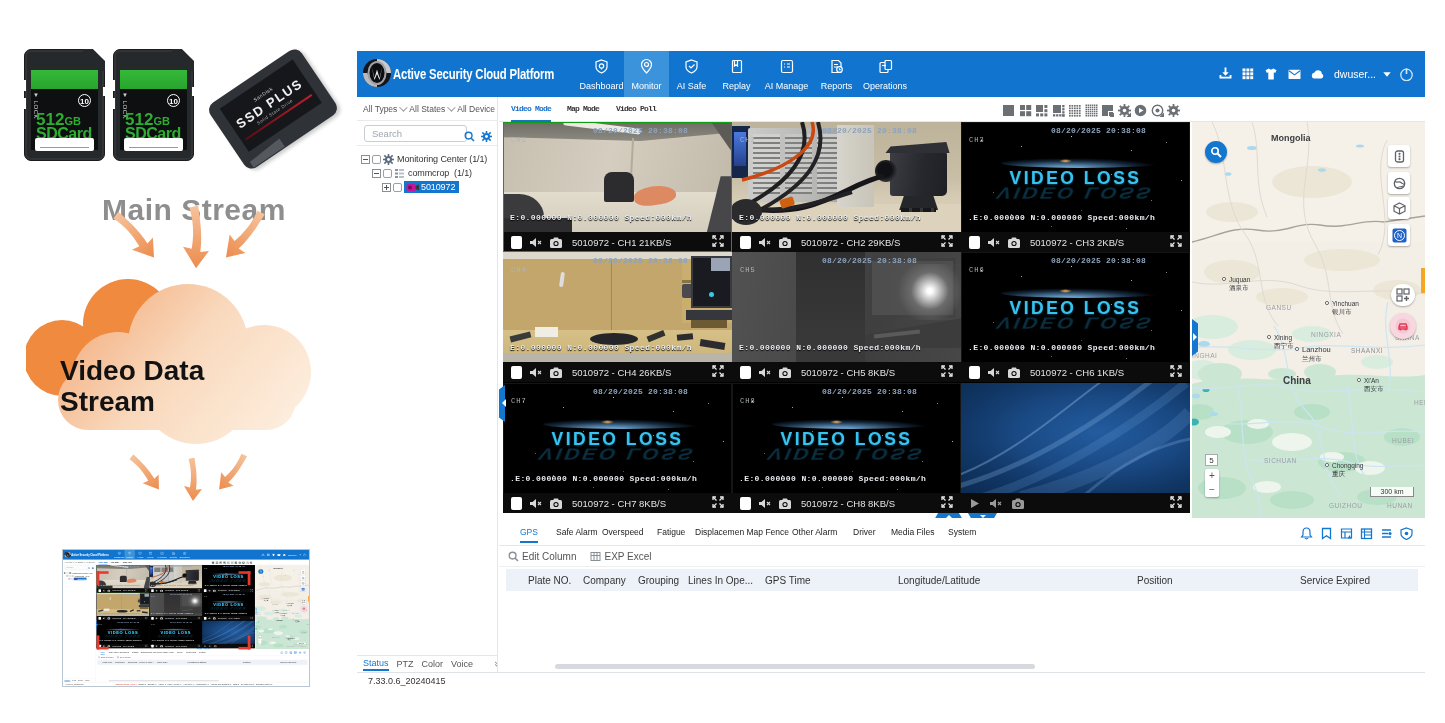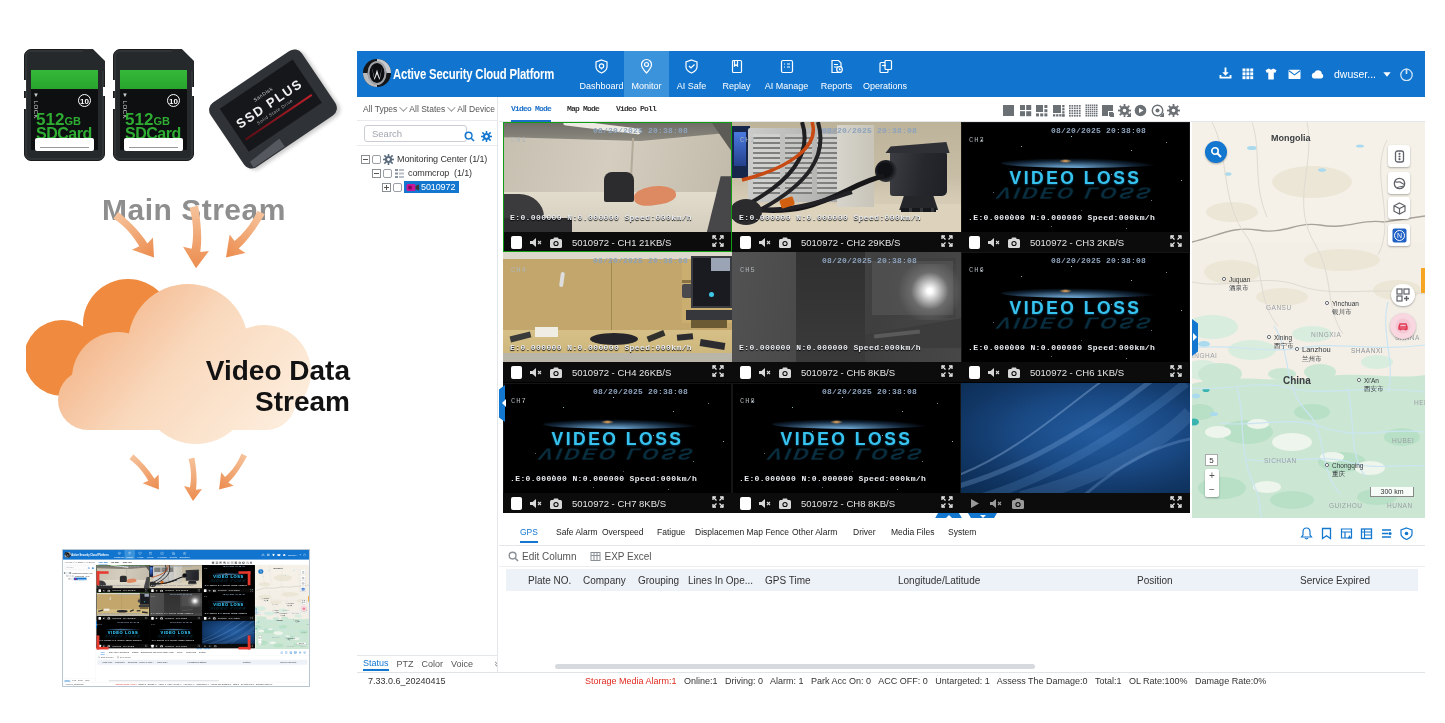--- a/index.html
+++ b/index.html
@@ -21,21 +21,21 @@
 .ssd{position:absolute;left:198px;top:42px;width:150px;height:130px}
 .ssd .body{position:absolute;left:20px;top:28px;width:110px;height:78px;background:#2f3236;border-radius:9px;transform:rotate(-34deg);box-shadow:2px 3px 4px rgba(0,0,0,.2)}
 .ssd .inner{position:absolute;left:11px;top:9px;right:11px;bottom:17px;background:#16171b}
 .ssd .pins{position:absolute;left:6px;bottom:1px;width:38px;height:10px;background:#55585e;clip-path:polygon(0 30%,100% 0,100% 100%,0 100%)}
 .ssd .txt{position:absolute;left:0;top:18px;width:110px;color:#f0f0f0;font-weight:bold;font-size:13px;letter-spacing:1.5px;text-align:center}
 .ssd .txt small{display:block;font-size:4.5px;color:#aaa;letter-spacing:.5px;font-weight:normal}
 .ssd .txt .sd{display:block;font-size:5px;color:#ccc;letter-spacing:.5px;font-weight:normal;margin-bottom:1px}
 .ssd .red{position:absolute;left:15px;top:48px;width:80px;height:1.5px;background:linear-gradient(90deg,#5a0d14,#c11f2a)}
 .bigtxt{position:absolute;color:#8e8e8e;font-weight:bold;font-size:30px;letter-spacing:.5px}
 .cloudwrap{position:absolute;left:26px;top:276px;width:300px;height:185px}
-.cloud-txt{position:absolute;left:34px;top:80px;width:290px;text-align:right;font-weight:bold;font-size:28px;color:#121212;line-height:1.1;z-index:3}
+.cloud-txt{position:absolute;left:34px;top:80px;width:290px;text-align:left;font-weight:bold;font-size:28px;color:#121212;line-height:1.1;z-index:3}
 .mini{position:absolute;left:62px;top:549px;width:248px;height:138px;border:1px solid #b9c6d2;overflow:hidden;background:#fff}
 .mini .scale{position:absolute;left:0;top:0;width:1068px;height:639px;transform:scale(0.2303,0.2125);transform-origin:0 0}
 
 .app{position:absolute;width:1068px;height:639px;background:#fff;font-family:"Liberation Sans",sans-serif}
 .hdr{position:absolute;left:0;top:0;width:100%;height:46px;background:#1175cf;color:#fff}
 .hdr .logo{position:absolute;left:5px;top:7px;width:30px;height:30px}
 .hdr .title{position:absolute;left:36px;top:15px;font-size:14.5px;font-weight:bold;letter-spacing:-.2px;transform:scaleX(.78);transform-origin:0 50%;white-space:nowrap}
 .nav{position:absolute;left:222px;top:0;height:46px;display:flex}
 .nav .it{height:46px;text-align:center;position:relative;padding-top:7px}
 .nav .it.act{background:#3b93dc}
@@ -1057,21 +1057,20 @@
           <div style="left:182px">Lines In Ope...</div>
           <div style="left:259px">GPS Time</div>
           <div style="left:392px">Longitude/Latitude</div>
           <div style="left:631px">Position</div>
           <div style="left:794px">Service Expired</div>
         </div>
 <div class="hscroll"></div>
 </div>
       <div class="statbar">
         <span class="ver">7.33.0.6_20240415</span>
-        <span class="msgs"><span class="red">Storage Media Alarm:1</span>&nbsp;&nbsp; Online:1 &nbsp; Driving: 0 &nbsp; Alarm: 1 &nbsp; Park Acc On: 0 &nbsp; ACC OFF: 0 &nbsp; Untargeted: 1 &nbsp; Assess The Damage:0 &nbsp; Total:1 &nbsp; OL Rate:100% &nbsp; Damage Rate:0%</span>
       </div>
     </div>
   </div>
 <div class="mini">
     <div class="scale">
       <div class="app">
         <div class="hdr">
           <div class="logo"><svg width="30" height="30" viewBox="0 0 30 30" style="">
               <circle cx="15" cy="15" r="14" fill="#15161a"></circle>
 <path d="M15 1 A14 14 0 0 1 29 15 L24.5 15 A9.5 9.5 0 0 0 15 5.5 Z" fill="#c8c9cd"></path>

